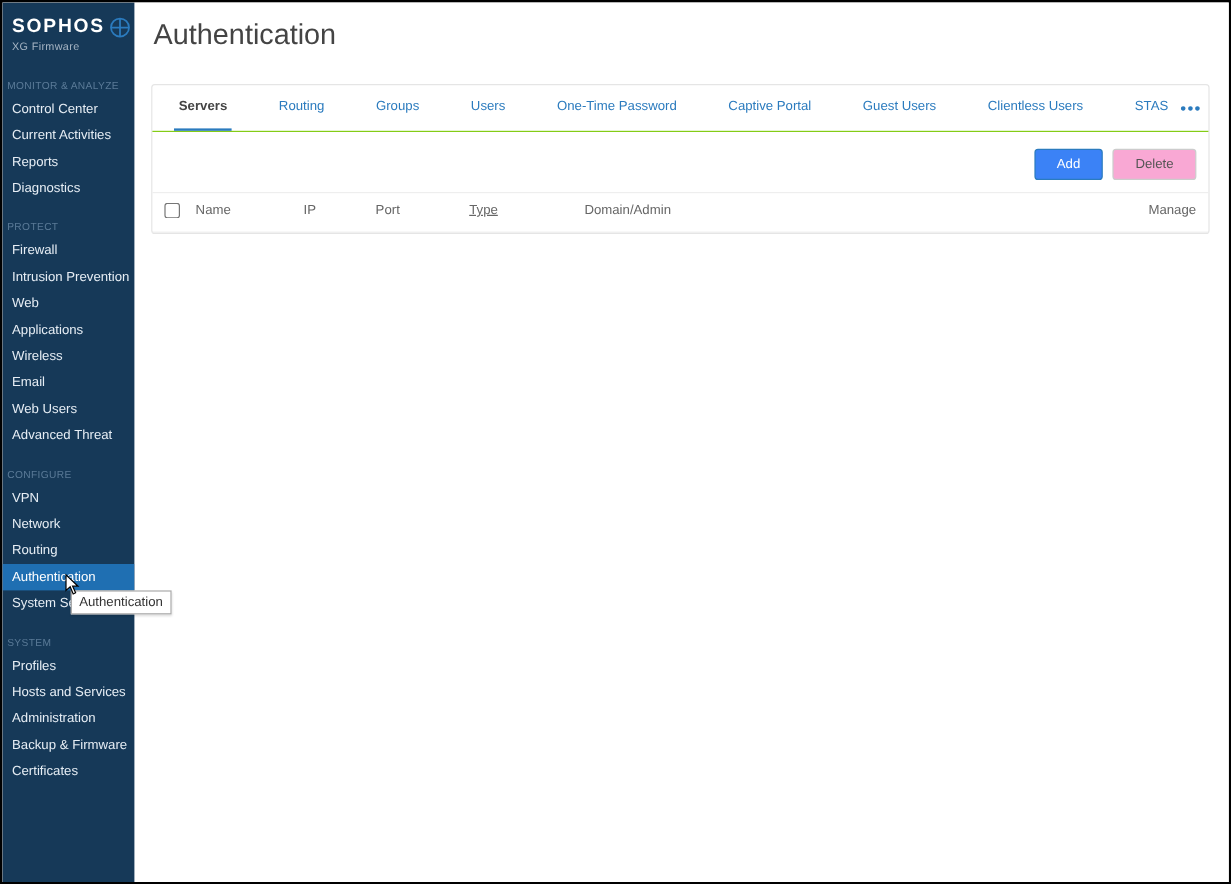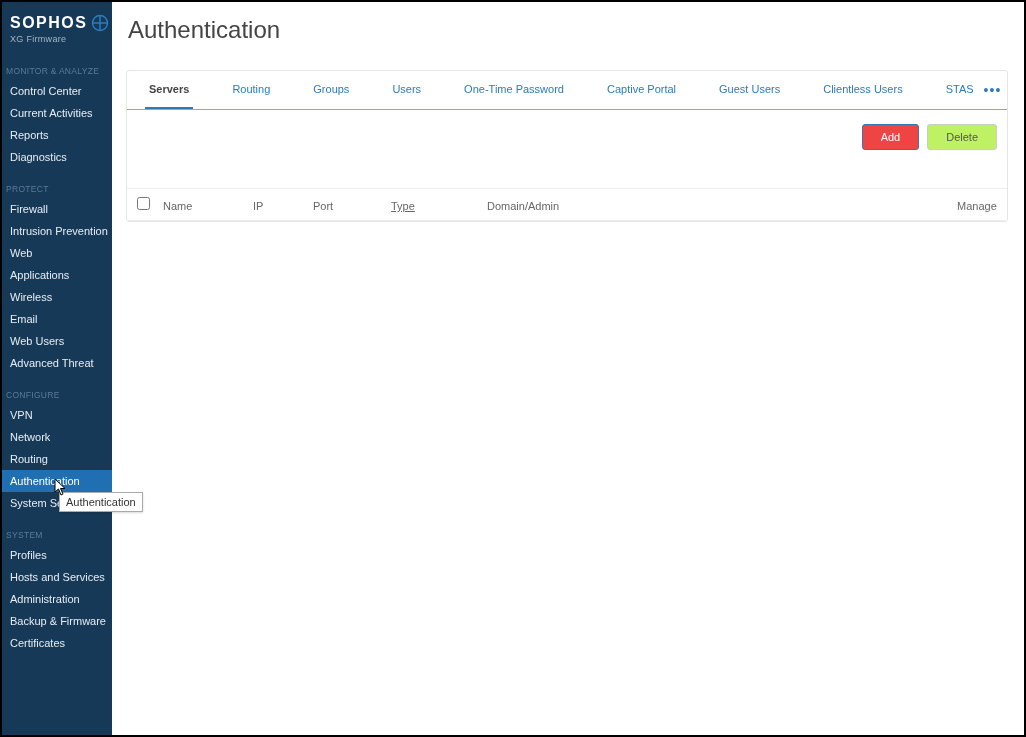--- a/index.html
+++ b/index.html
@@ -154,37 +154,36 @@
       justify-content: flex-end;
       gap: 8px;
       padding: 14px 10px 10px 10px;
     }
     .btn {
       font-size: 11px;
       padding: 6px 18px;
       border-radius: 3px;
       border: 1px solid #ccc;
       cursor: pointer;
-      background: #bef264;
+      background: #f9a8d4;
       color: #555;
     }
     .btn.primary {
-      background: #ef4444;
+      background: #3b82f6;
       color: #fff;
       border-color: #2b7bbe;
     }
     .table-header {
       display: flex;
-      align-items: flex-end;
+      align-items: flex-start;
       padding: 8px 10px;
       font-size: 11px;
       color: #666;
       border-top: 1px solid #eee;
       border-bottom: 1px solid #eee;
-      margin-top: 28px;
     }
     .th-checkbox {
       width: 22px;
     }
     .th-checkbox input {
       width: 13px;
       height: 13px;
     }
     .col-name { width: 90px; margin-left: 4px;}
     .col-ip { width: 60px; }

